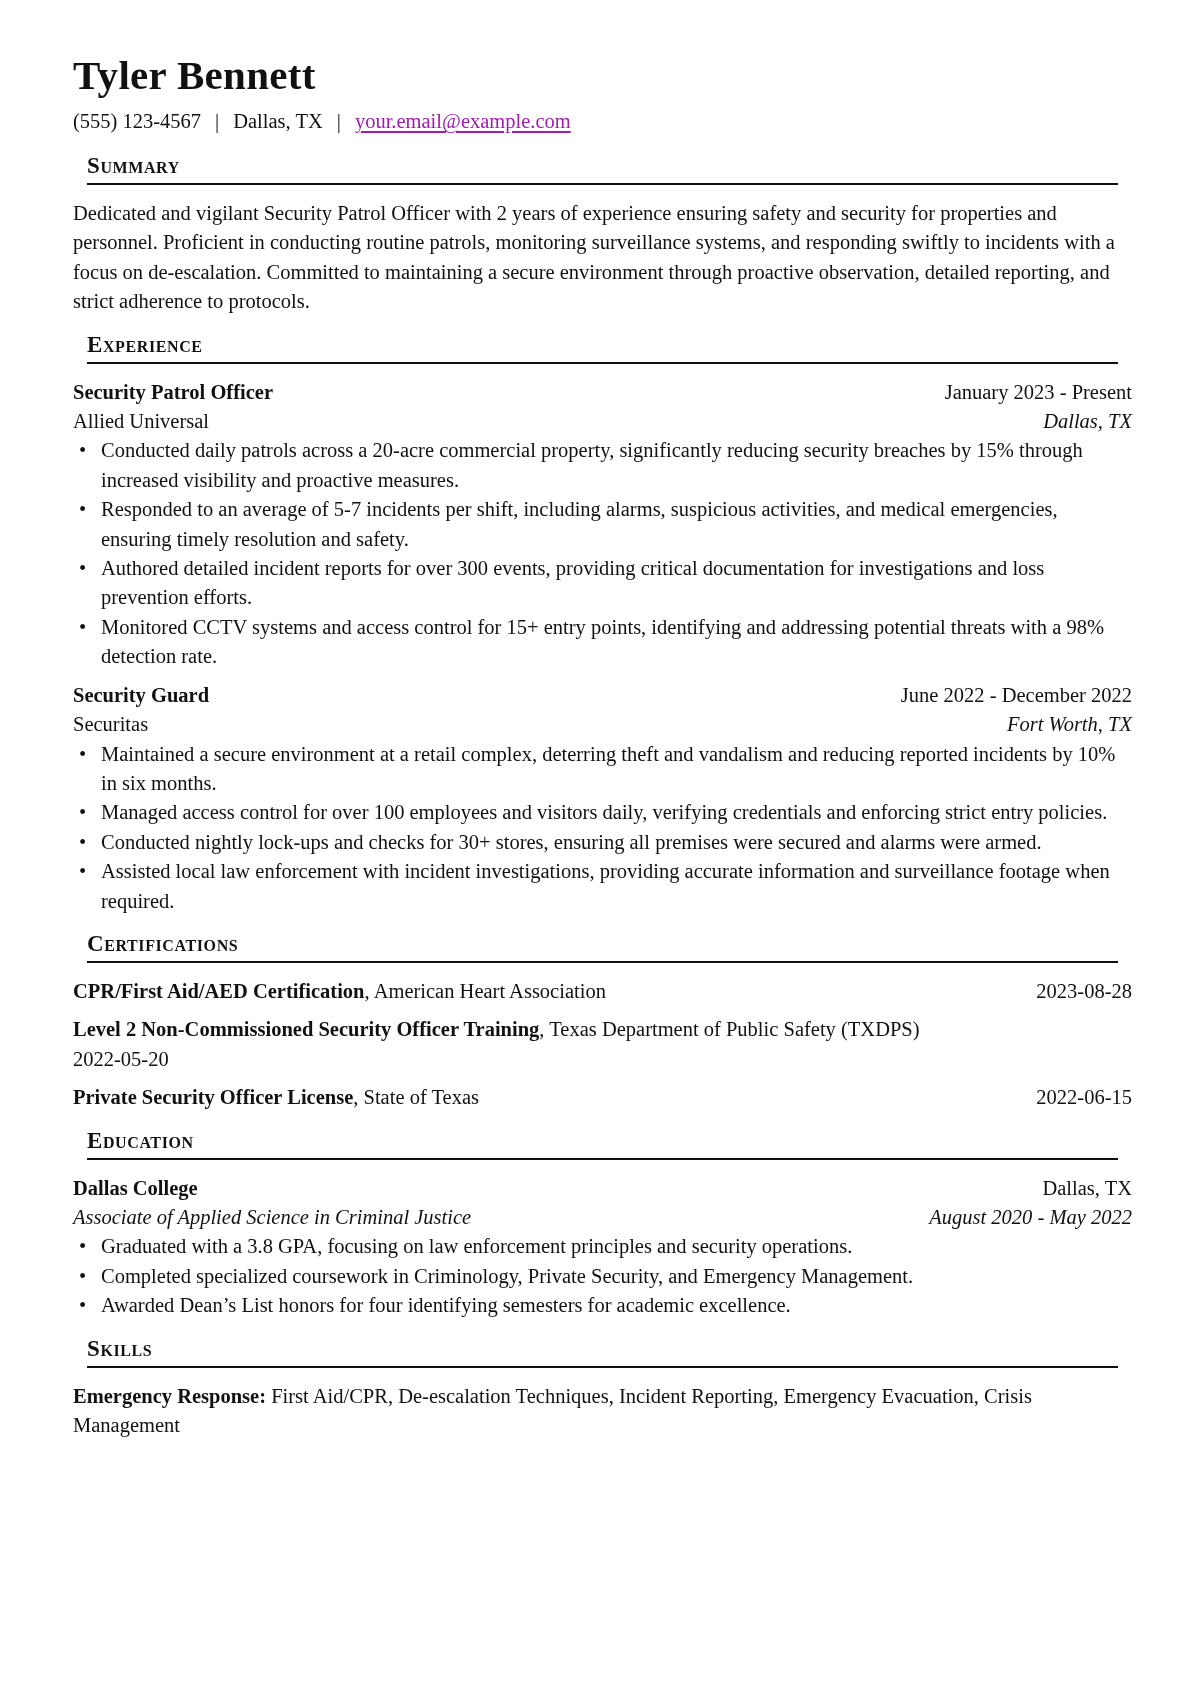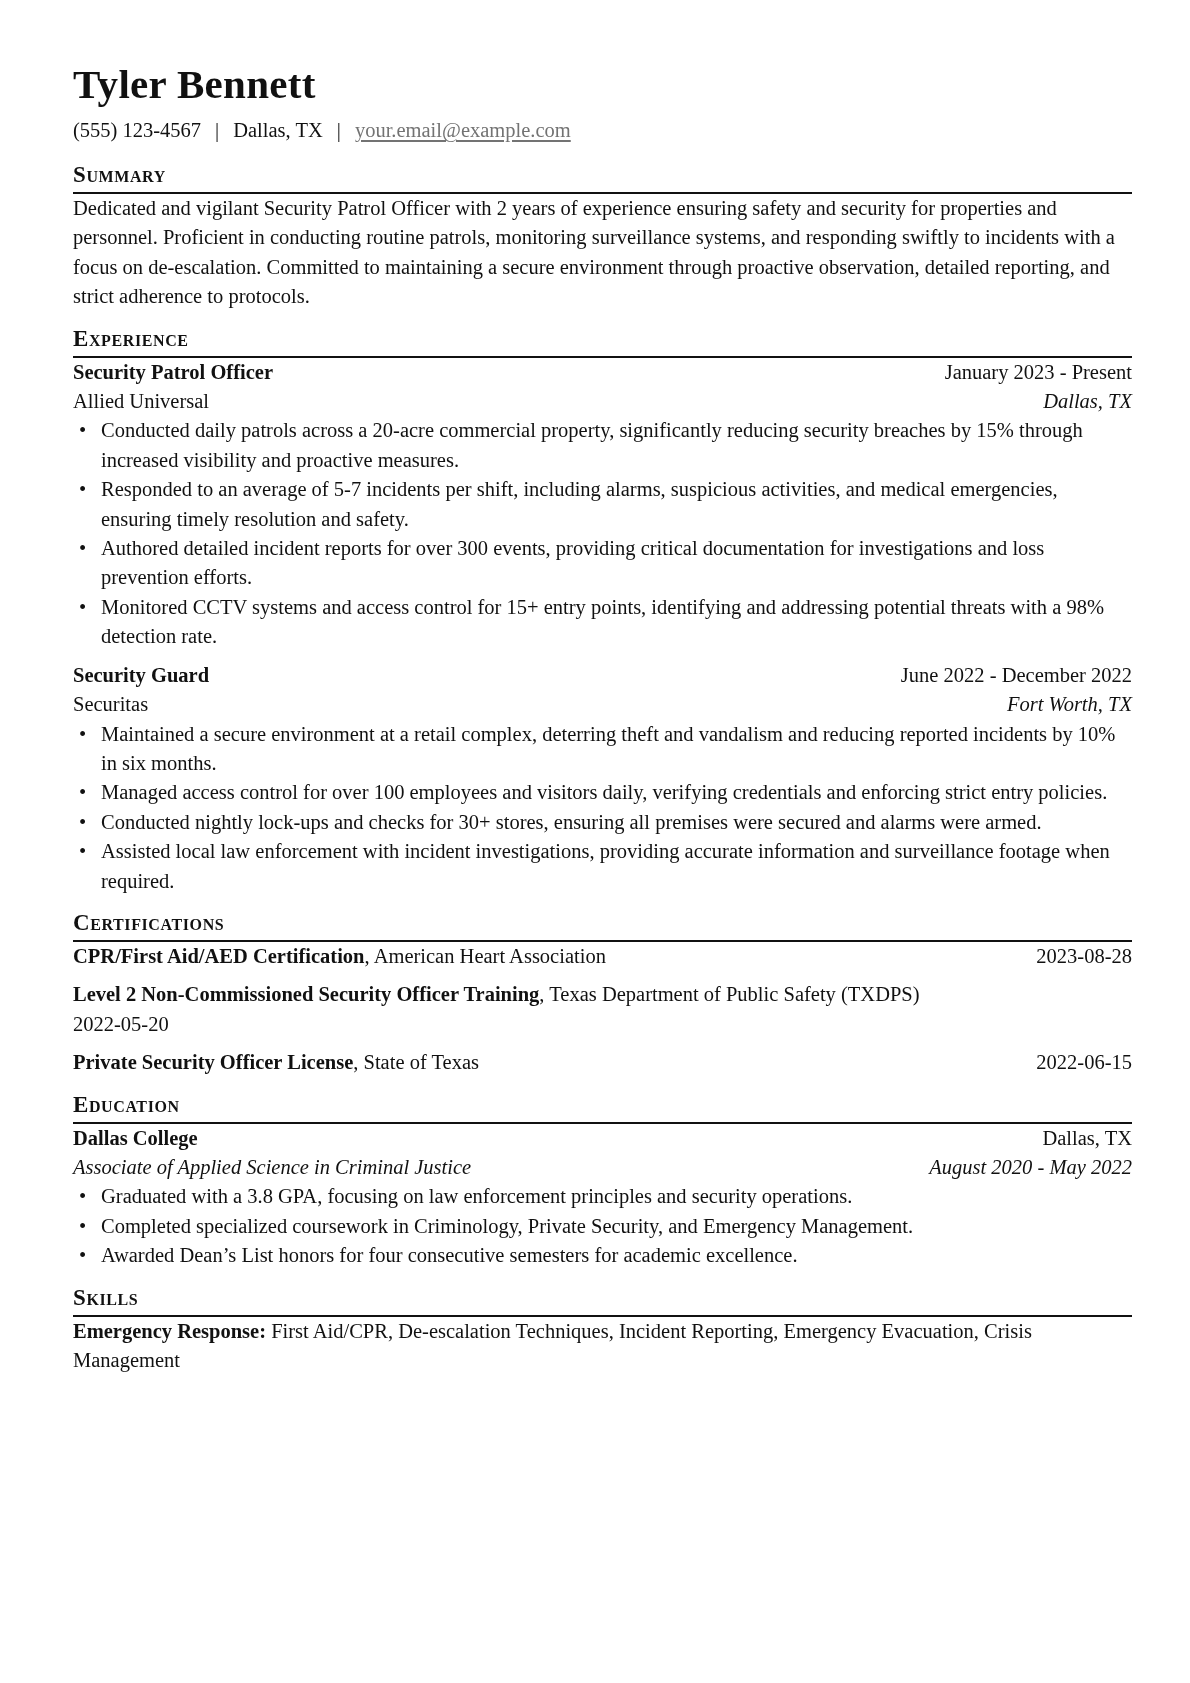--- a/index.html
+++ b/index.html
@@ -1,25 +1,25 @@
 <!DOCTYPE html>
 <html><head>
 <meta charset="utf-8">
 <style>
   html, body { margin: 0; padding: 0; background: #ffffff; }
   body { width: 1190px; height: 1683px; overflow: hidden; position: relative;
          font-family: "DejaVu Serif", "Liberation Serif", serif; color: #111; }
-  .page { position: absolute; left: 73px; top: 60px; width: 1059px;
+  .page { position: absolute; left: 73px; top: 51px; width: 1059px;
           font-family: "Liberation Serif", "DejaVu Serif", serif; font-size: 20.5px; line-height: 29.4px; }
   .name { font-size: 41px; font-weight: bold; line-height: 48px; margin: 0 0 8px 0; letter-spacing: 0.3px; }
   .contact { font-size: 20.5px; line-height: 29px; margin-bottom: 16px; }
   .contact .sep { display: inline-block; margin: 0 14px; }
-  .contact a { color: #737373; text-decoration: underline; text-underline-offset: 3px; }
+  .contact a { color: #a21caf; text-decoration: underline; text-underline-offset: 3px; }
   .section-title { font-size: 23px; font-weight: bold; font-variant: small-caps; letter-spacing: 0.6px;
-                   line-height: 28px; margin: 0; padding-bottom: 3px; border-bottom: 2px solid #111; }
+                   line-height: 28px; margin: 14px; padding-bottom: 3px; border-bottom: 2px solid #111; }
   .section { margin-bottom: 13px; }
   .section-body { }
   .row { display: flex; justify-content: space-between; gap: 21px; }
   .bold { font-weight: bold; }
   .ital { font-style: italic; }
   ul { margin: 0; padding: 0; list-style: none; }
   li { position: relative; padding-left: 28px; }
   li::before { content: "•"; position: absolute; left: 6px; top: 0; }
   .job { margin-bottom: 9px; }
   .cert { margin-bottom: 9px; align-items: center; }
@@ -103,21 +103,21 @@
         <span class="bold">Dallas College</span>
         <span>Dallas, TX</span>
       </div>
       <div class="row">
         <span class="ital">Associate of Applied Science in Criminal Justice</span>
         <span class="ital">August 2020 - May 2022</span>
       </div>
       <ul>
         <li>Graduated with a 3.8 GPA, focusing on law enforcement principles and security operations.</li>
         <li>Completed specialized coursework in Criminology, Private Security, and Emergency Management.</li>
-        <li>Awarded Dean’s List honors for four consecutive semesters for academic excellence.</li>
+        <li>Awarded Dean’s List honors for four identifying semesters for academic excellence.</li>
       </ul>
     </div>
   </div>
 
   <div class="section">
     <div class="section-title">Skills</div>
     <div class="section-body">
       <div class="skill">
         <span class="bold">Emergency Response:</span><span> First Aid/CPR, De-escalation Techniques, Incident Reporting, Emergency Evacuation, Crisis Management</span>
       </div>

